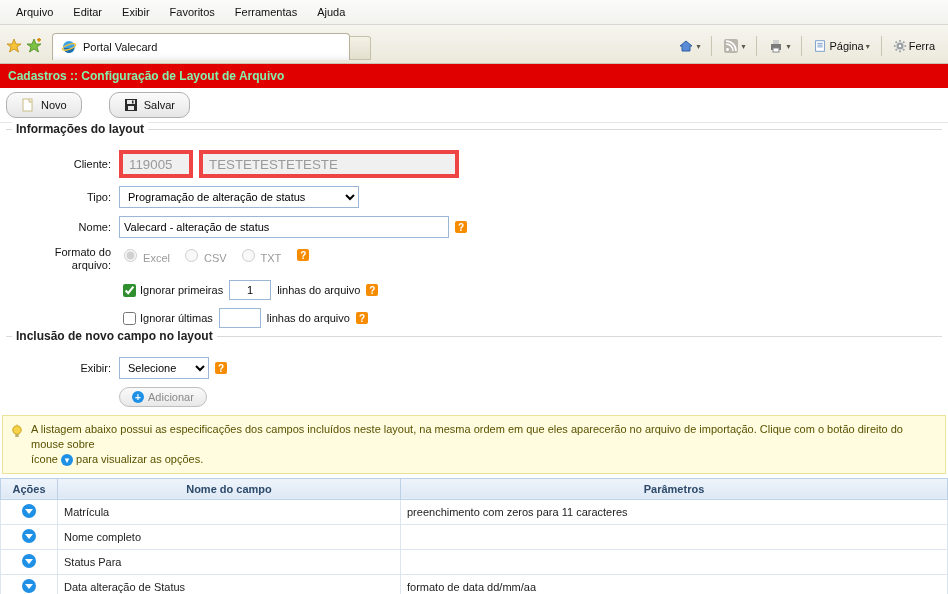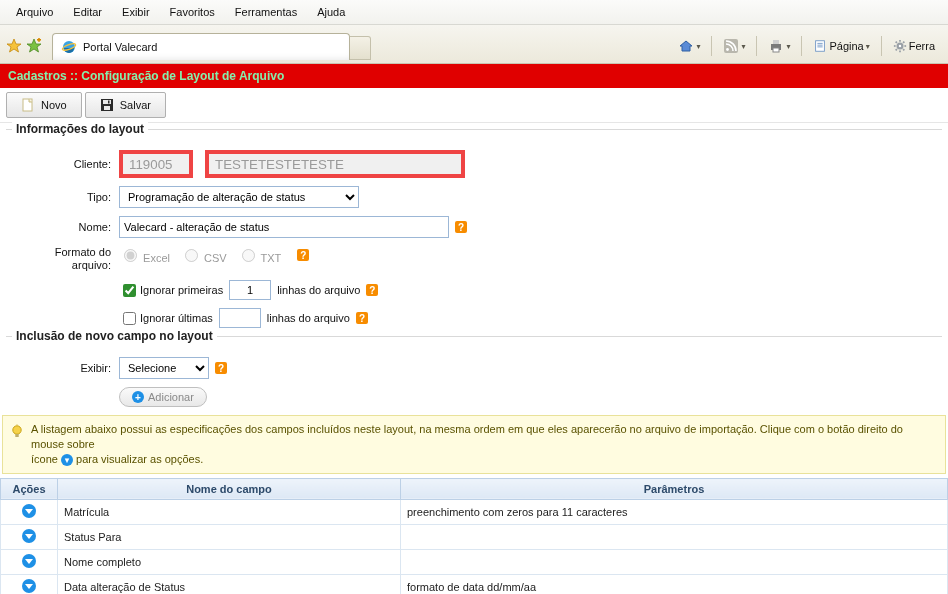--- a/index.html
+++ b/index.html
@@ -80,24 +80,24 @@
     padding: 4px 6px;
     border-bottom: 1px solid #e6e6e6;
   }
   .btn {
     display:inline-flex; align-items:center; gap:6px;
     border:1px solid #b0b0b0;
     background:linear-gradient(#fbfbfb,#e6e6e6);
     padding:2px 14px;
     height:20px;
     font-size:11px;
-    border-radius:2px;
+    border-radius:10px;
     cursor:pointer;
   }
-  .btn + .btn { margin-left:0; }
+  .btn + .btn { margin-left:24px; }
   .btn .btn-icon { width:14px; height:14px; display:inline-block; }
 
   
   .fieldset {
     margin: 6px 6px 4px 6px;
     border-top: 1px solid #d9d9d9;
     padding-top:4px;
   }
   .fieldset-legend {
     font-weight: bold;
@@ -328,21 +328,21 @@
     <span>Salvar</span>
   </span>
 </div>
 
 <div class="fieldset">
   <span class="fieldset-legend">Informações do layout</span>
   <div class="fieldset-body">
     <div class="form-row">
       <div class="form-label">Cliente:</div>
       <input class="ro-input" style="width: 54px;" readonly="" value="119005">
-      <input class="ro-input" style="width: 240px; margin-left: 12px;" readonly="" value="TESTETESTETESTE">
+      <input class="ro-input" style="width: 240px; margin-left: 6px;" readonly="" value="TESTETESTETESTE">
     </div>
     <div class="form-row">
       <div class="form-label">Tipo:</div>
       <select class="sel" style="width:240px">
         <option>Programação de alteração de status</option>
       </select>
     </div>
     <div class="form-row">
       <div class="form-label">Nome:</div>
       <input class="txt-input" style="width: 320px;" value="Valecard - alteração de status">
@@ -419,26 +419,26 @@
     </tr>
   </thead>
   <tbody>
     <tr>
       <td class="ac"><span class="row-action"></span></td>
       <td>Matrícula</td>
       <td>preenchimento com zeros para 11 caracteres</td>
     </tr>
     <tr>
       <td class="ac"><span class="row-action"></span></td>
-      <td>Status Para</td>
+      <td>Nome completo</td>
       <td></td>
     </tr>
     <tr>
       <td class="ac"><span class="row-action"></span></td>
-      <td>Nome completo</td>
+      <td>Status Para</td>
       <td></td>
     </tr>
     <tr>
       <td class="ac"><span class="row-action"></span></td>
       <td>Data alteração de Status</td>
       <td>formato de data dd/mm/aa</td>
     </tr>
   </tbody>
 </table>
 

